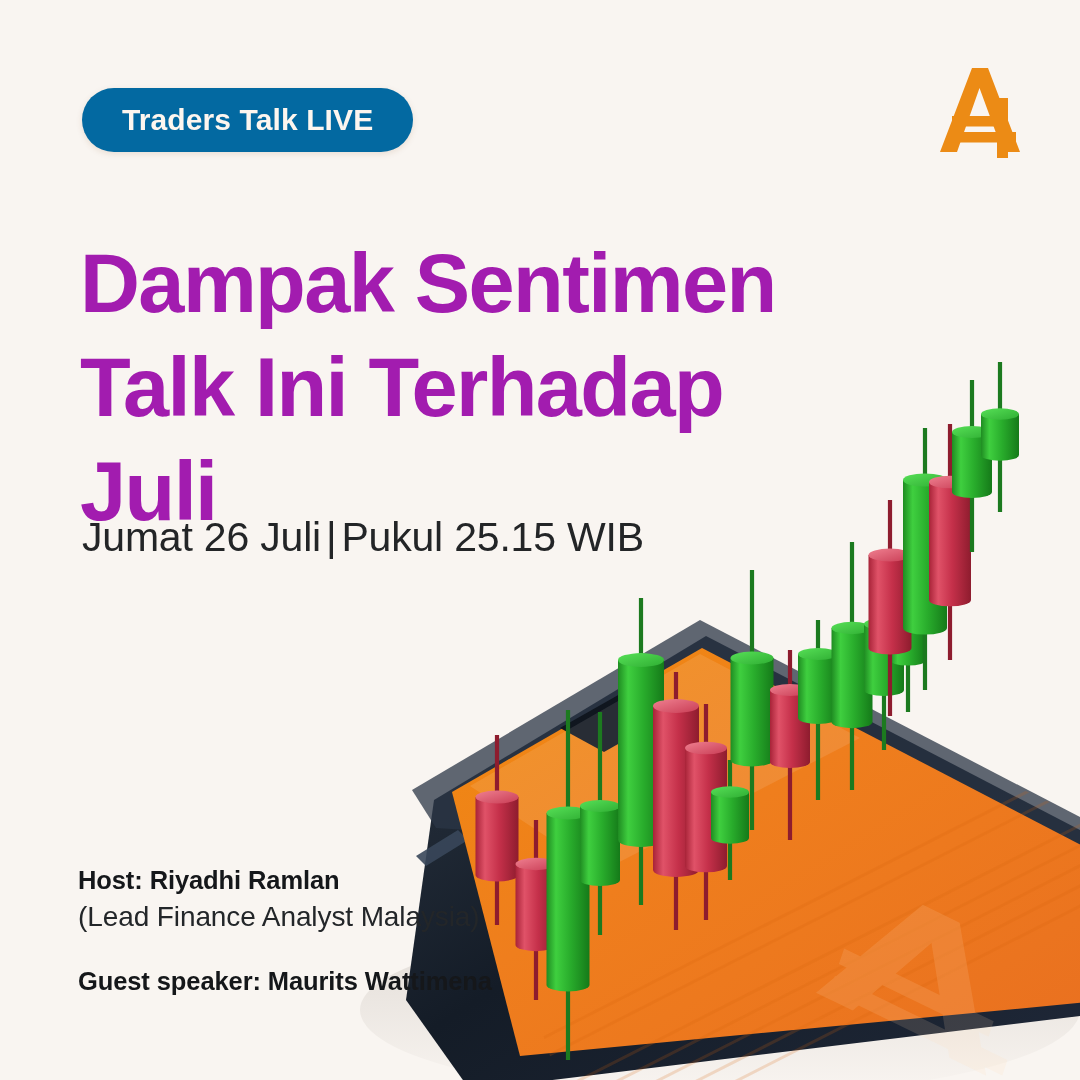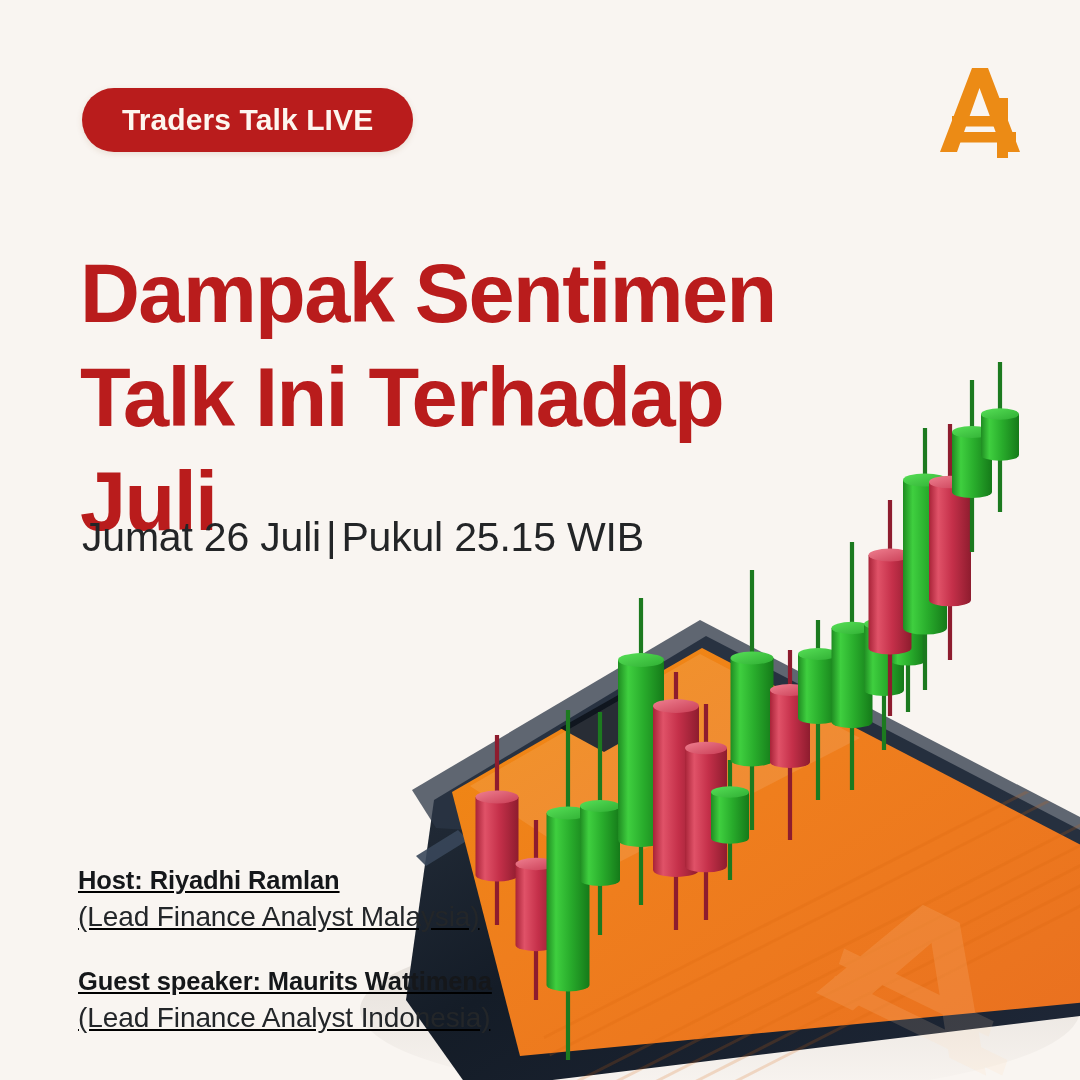--- a/index.html
+++ b/index.html
@@ -13,49 +13,49 @@
     position:relative;width:1080px;height:1080px;
     background:#f9f5f1;overflow:hidden;
   }
 
   
   #badge{
     position:absolute;left:82px;top:88px;
     height:64px;box-sizing:border-box;
     padding:12px 40px;
     display:flex;align-items:center;
-    background:#b91c1c;border-radius:34px;
+    background:#0369a1;border-radius:34px;
     box-shadow:0 2px 6px rgba(120,70,20,.13);
   }
   #badge-label{
     color:#fdf6ef;font-size:30px;font-weight:bold;
     letter-spacing:.1px;white-space:nowrap;
   }
 
   
   #logo{position:absolute;left:928px;top:58px;width:104px;height:104px;}
 
   
   #headline{
-    position:absolute;left:80px;top:186px;width:720px;
-    color:#b91c1c;
+    position:absolute;left:80px;top:176px;width:720px;
+    color:#a21caf;
     font-size:83px;line-height:104px;font-weight:bold;
     letter-spacing:-1.6px;
   }
   #headline .hl{display:block;white-space:nowrap;}
 
   
   #datetime{
     position:absolute;left:82px;top:514px;
     color:#232527;font-size:41px;letter-spacing:-.2px;white-space:nowrap;
   }
   #datetime .sep{color:#232527;padding:0 5px;font-weight:300;}
 
   
-  #speakers{position:absolute;left:78px;top:866px;z-index:40;text-decoration:underline;}
+  #speakers{position:absolute;left:78px;top:866px;z-index:40;}
   .sp-block{margin-bottom:34px;}
   .sp-block:last-child{margin-bottom:4px;}
   .sp-name{
     color:#15171a;font-size:25.5px;font-weight:bold;
     letter-spacing:-.1px;white-space:nowrap;margin-bottom:6px;
   }
   .sp-role{
     color:#232629;font-size:28px;letter-spacing:-.1px;white-space:nowrap;
   }
 
@@ -262,17 +262,16 @@
     <span>Jumat 26 Juli</span><span class="sep">|</span><span>Pukul 25.15 WIB</span>
   </div>
 
   <div id="speakers">
     <div class="sp-block">
       <div class="sp-name">Host: Riyadhi Ramlan</div>
       <div class="sp-role">(Lead Finance Analyst Malaysia)</div>
     </div>
     <div class="sp-block">
       <div class="sp-name">Guest speaker: Maurits Wattimena</div>
-      <div class="sp-role">(Lead Finance Analyst Indonesia)</div>
     </div>
   </div>
 
 </div>
 
 </body></html>

